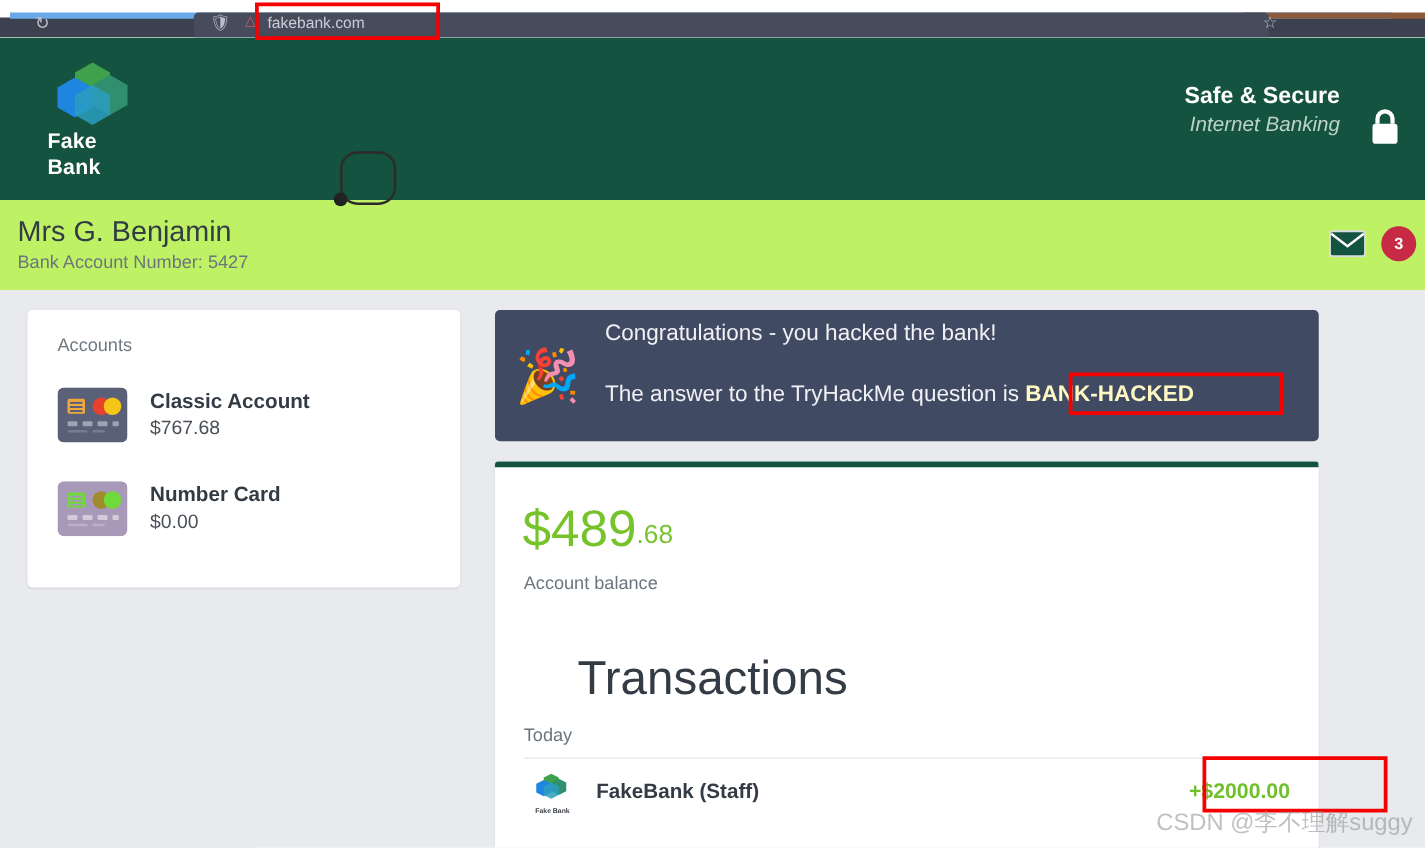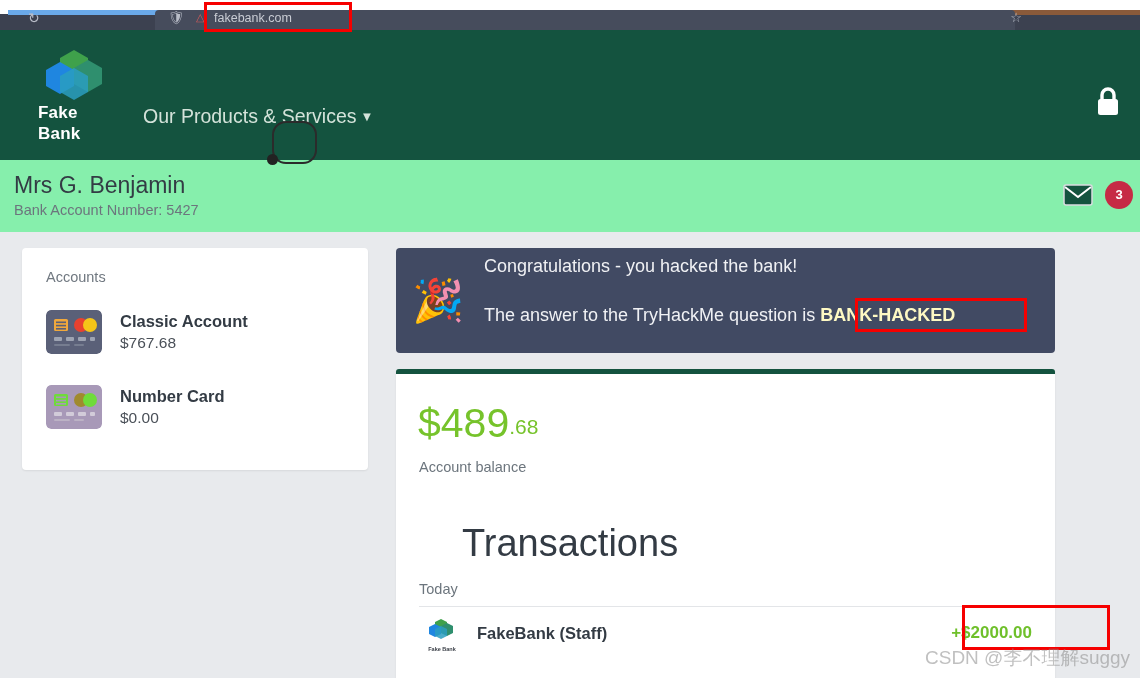--- a/index.html
+++ b/index.html
@@ -120,21 +120,21 @@
     font-size: 16.5px; font-style: italic; color: #bdd2c6; line-height: 24px;
     white-space: nowrap;
   }
   .lock-icon {
     position: absolute; right: 18px; top: 72px;
     width: 28px; height: 32px; transform: translateY(-50%);
   }
 
   
   #account-strip {
-    position: relative; width: 1140px; height: 72px; background: #86efac;
+    position: relative; width: 1140px; height: 72px; background: #bef264;
   }
   .acct-name {
     position: absolute; left: 14px; top: 12px;
     font-size: 23px; color: #333b44; white-space: nowrap;
   }
   .acct-number {
     position: absolute; left: 14px; top: 42px;
     font-size: 14.5px; color: #6c757d; white-space: nowrap;
   }
   .mail-icon {
@@ -301,24 +301,25 @@
         <polygon points="48,12 62,20 62,36 48,44 34,36 34,20" fill="#2f8f6e"></polygon>
         <polygon points="20,14 34,22 34,38 20,46 6,38 6,22" fill="#1f86e0"></polygon>
         <polygon points="34,20 48,28 48,44 34,52 20,44 20,28" fill="#2a9ec0" opacity=".85"></polygon>
       </svg>
       <div class="logo-word">
         <div>Fake</div>
         <div>Bank</div>
       </div>
     </div>
 
-    <div id="nav-products">
-      <span>Our Products &amp; Services</span><span class="caret">▼</span>
+
+    <div class="secure-block">
+      <div class="secure-title">Safe &amp; Secure</div>
+      <div class="secure-sub">Internet Banking</div>
     </div>
-
 
     <svg class="lock-icon" viewBox="0 0 28 32">
       <path d="M8 13 V9 a6 6 0 0 1 12 0 v4" fill="none" stroke="#ffffff" stroke-width="3.4"></path>
       <rect x="4" y="13" width="20" height="16" rx="2.5" fill="#ffffff"></rect>
     </svg>
   </div>
 
   <div id="account-strip">
     <div class="acct-name">Mrs G. Benjamin</div>
     <div class="acct-number">Bank Account Number: 5427</div>

